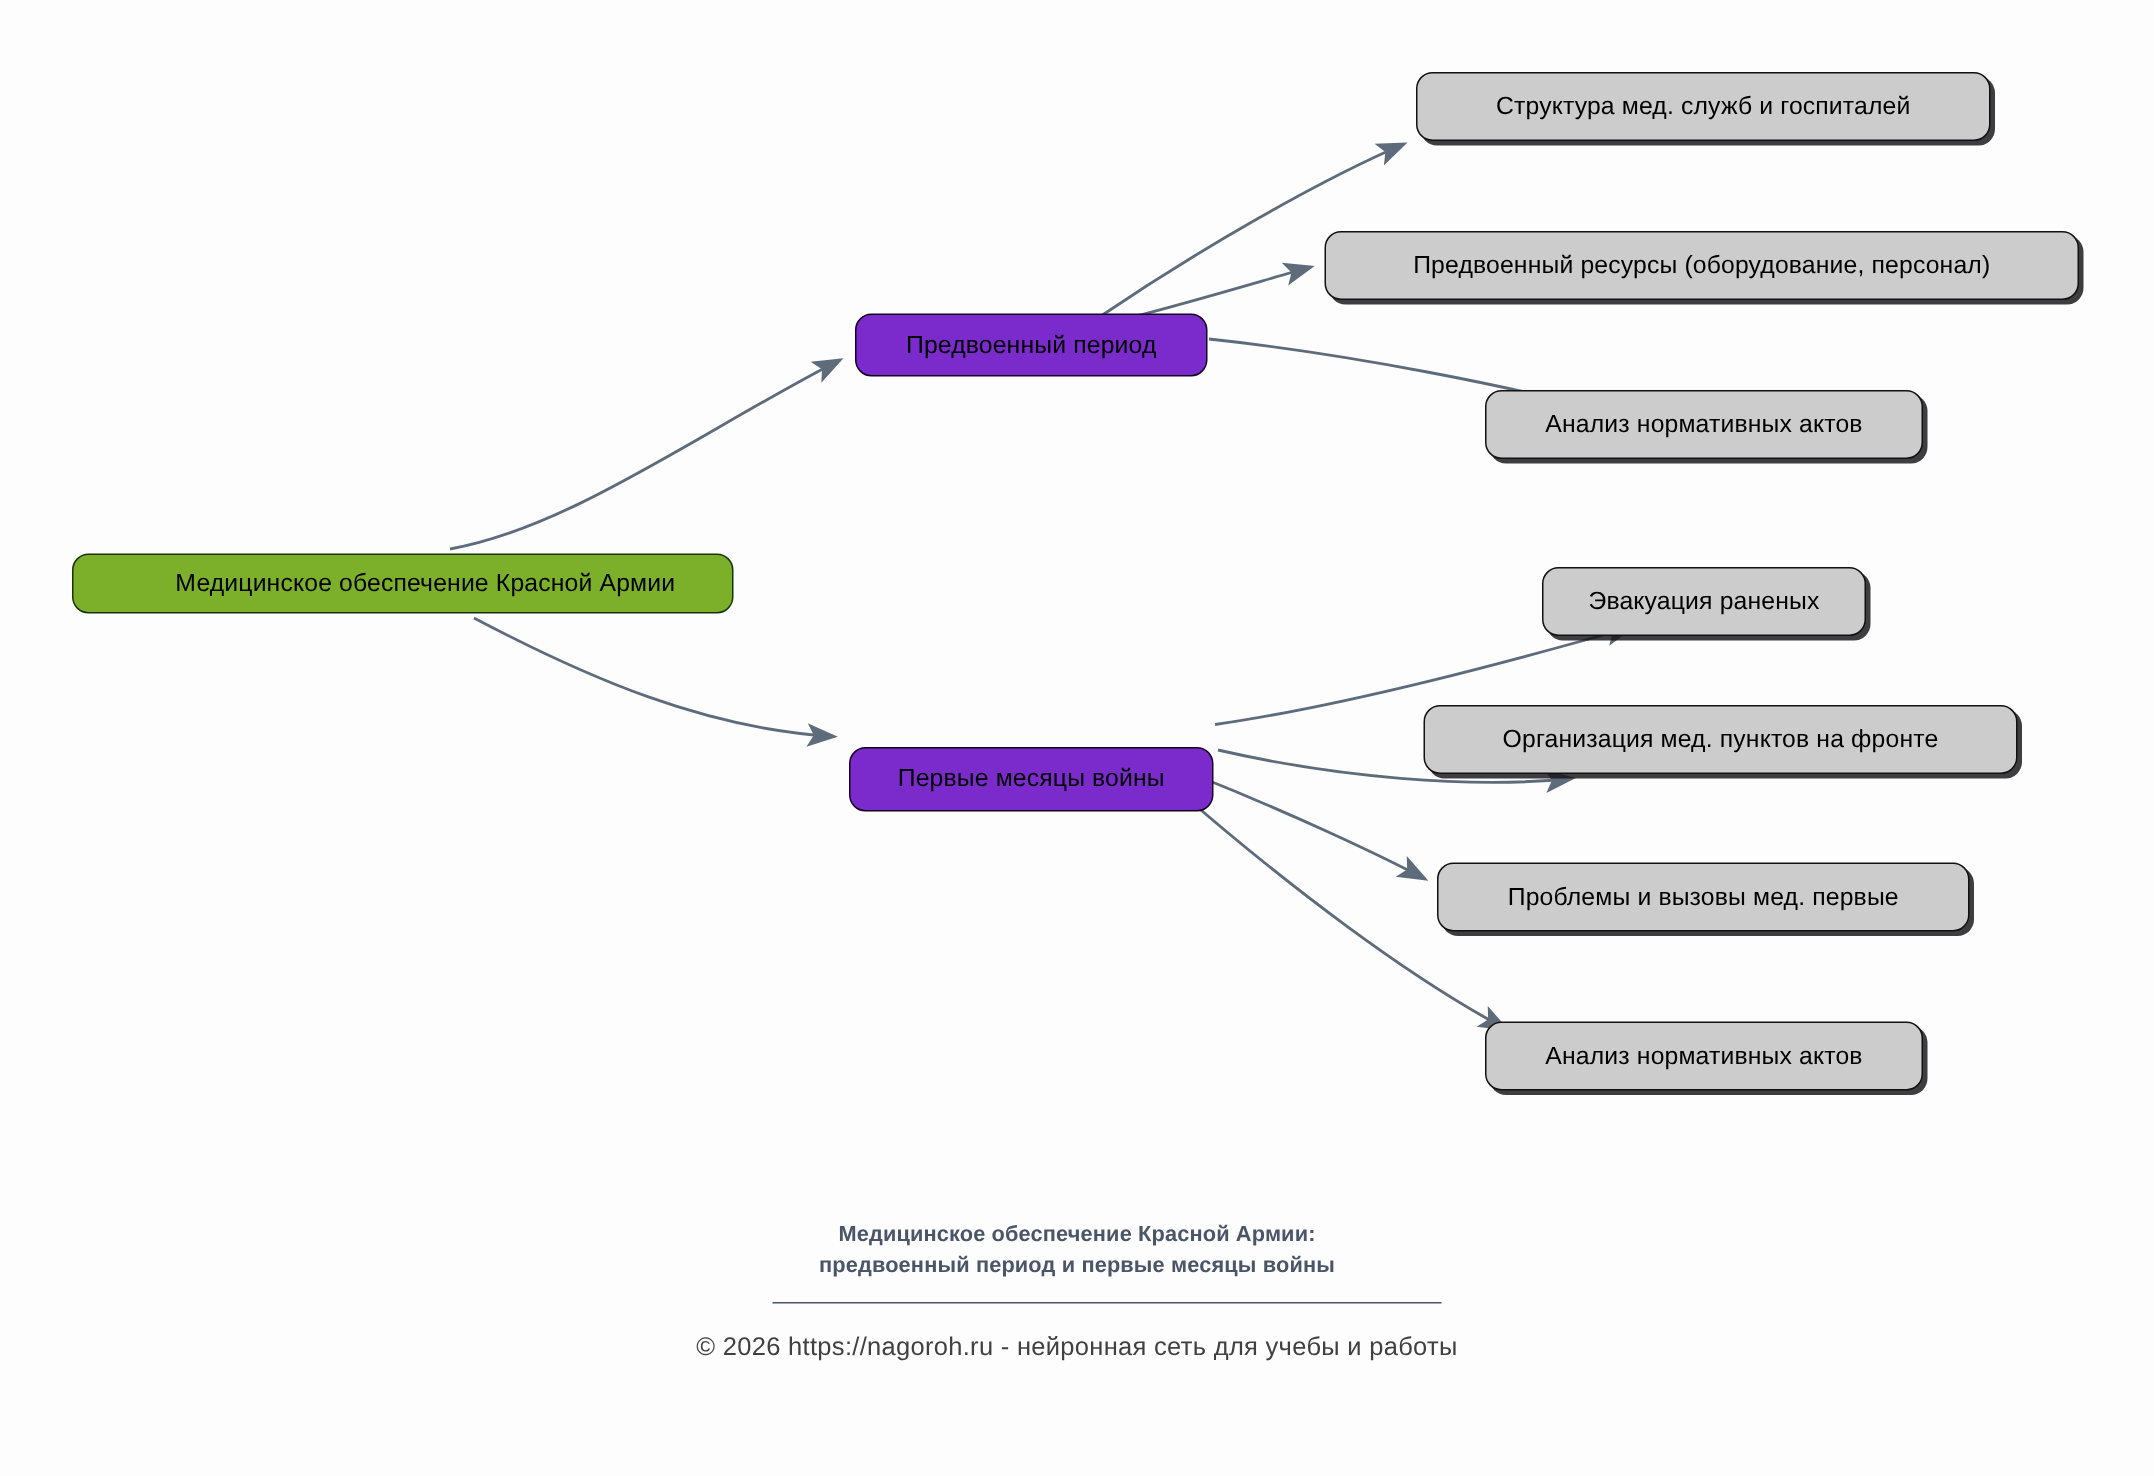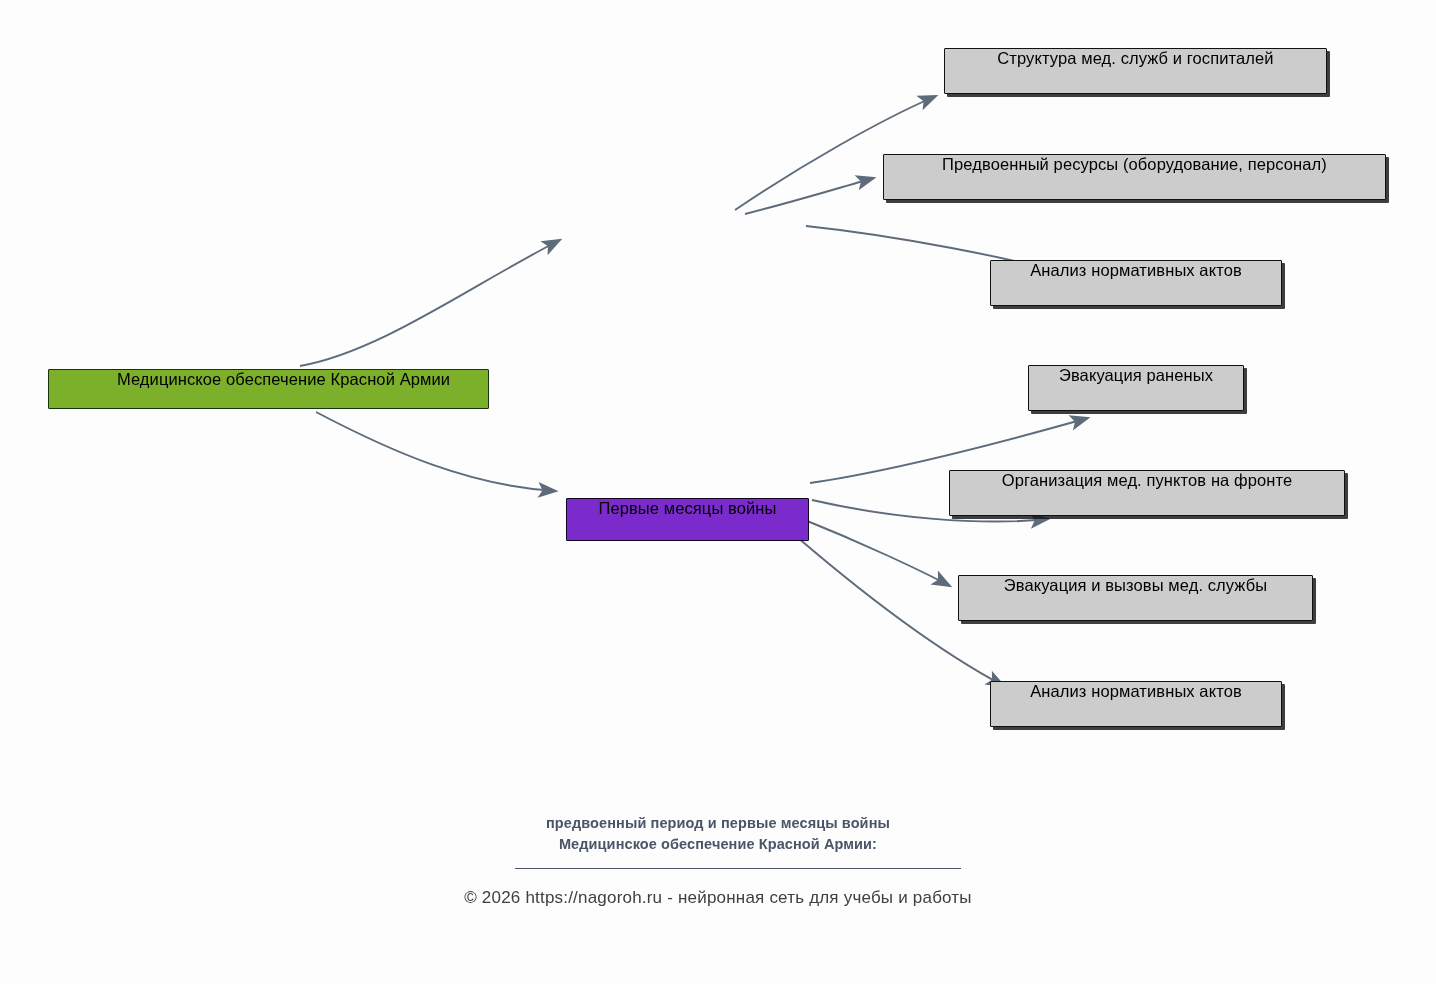--- a/index.html
+++ b/index.html
@@ -28,23 +28,23 @@
     top: 0;
     width: 1436px;
     height: 984px;
     pointer-events: none;
   }
 
   .node {
     position: absolute;
     box-sizing: border-box;
     display: flex;
-    align-items: flex-start;
+    align-items: center;
     justify-content: center;
-    border-radius: 1px;
+    border-radius: 11px;
     border: 1.6px solid #1a1a1a;
     font-size: 16.5px;
     color: #000000;
     white-space: nowrap;
     letter-spacing: 0.1px;
   }
 
   .node.root {
     background: #7CB02B;
     border-color: #19340a;
@@ -125,55 +125,58 @@
       <path d="M 800 518 C 860 542, 920 570, 950 586"></path>
 
       <path d="M 782 524 C 860 592, 940 652, 1004 686"></path>
     </g>
   </svg>
 
   <div class="node root" style="left:48px; top:369px; width:441px; height:40px;padding-left:30px;">
     <span>Медицинское обеспечение Красной Армии</span>
   </div>
 
+  <div class="node branch" style="left:570px; top:209px; width:235px; height:42px;">
+    <span>Предвоенный период</span>
+  </div>
 
   <div class="node branch" style="left:566px; top:498px; width:243px; height:43px;">
     <span>Первые месяцы войны</span>
   </div>
 
   <div class="node leaf" style="left:944px; top:48px; width:383px; height:46px;">
     <span>Структура мед. служб и госпиталей</span>
   </div>
 
   <div class="node leaf" style="left:883px; top:154px; width:503px; height:46px;">
     <span>Предвоенный ресурсы (оборудование, персонал)</span>
   </div>
 
   <div class="node leaf" style="left:990px; top:260px; width:292px; height:46px;">
     <span>Анализ нормативных актов</span>
   </div>
 
-  <div class="node leaf" style="left:1028px; top:365px; width:216px; height:46px;">
+  <div class="node leaf" style="left:1028px; top:378px; width:216px; height:46px;">
     <span>Эвакуация раненых</span>
   </div>
 
   <div class="node leaf" style="left:938px; top:470px; width:396px; height:46px;margin-left:11px;">
     <span>Организация мед. пунктов на фронте</span>
   </div>
 
   <div class="node leaf" style="left:958px; top:575px; width:355px; height:46px;">
-    <span>Эвакуация и вызовы мед. службы</span>
+    <span>Проблемы и вызовы мед. первые</span>
   </div>
 
   <div class="node leaf" style="left:990px; top:681px; width:292px; height:46px;">
     <span>Анализ нормативных актов</span>
   </div>
 
   <div class="footer-title">
+    <div>Медицинское обеспечение Красной Армии:</div>
     <div>предвоенный период и первые месяцы войны</div>
-    <div>Медицинское обеспечение Красной Армии:</div>
   </div>
 
   <div class="footer-divider"></div>
 
   <div class="footer-copy">© 2026 https://nagoroh.ru - нейронная сеть для учебы и работы</div>
 
 </div>
 
 </body></html>

